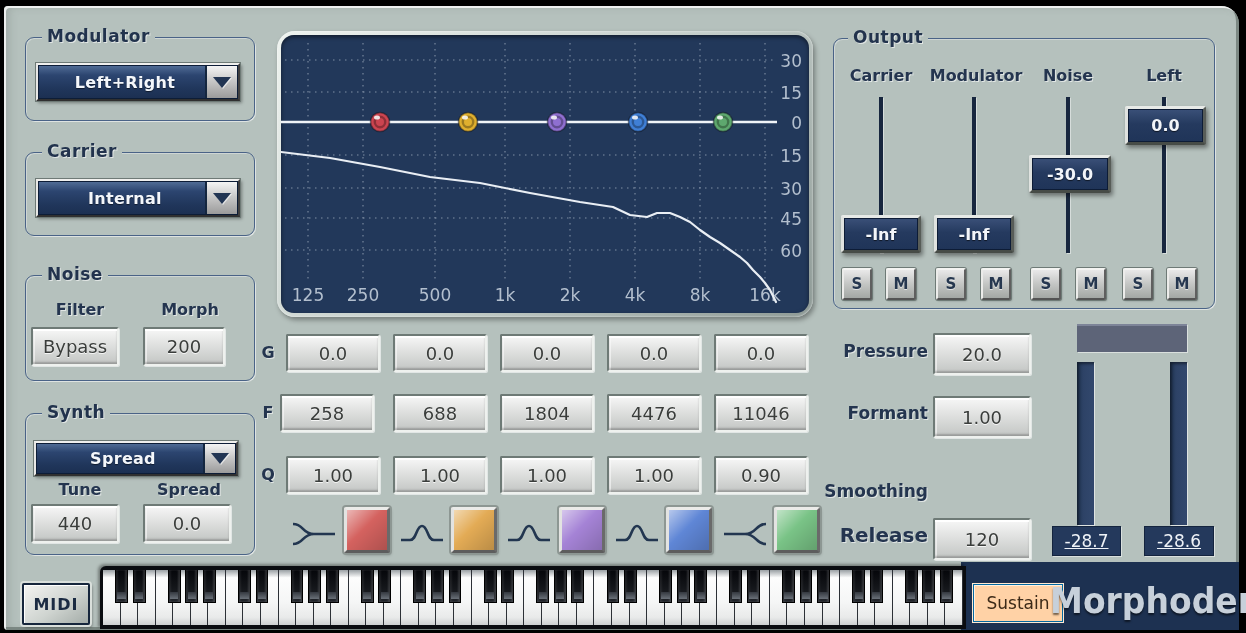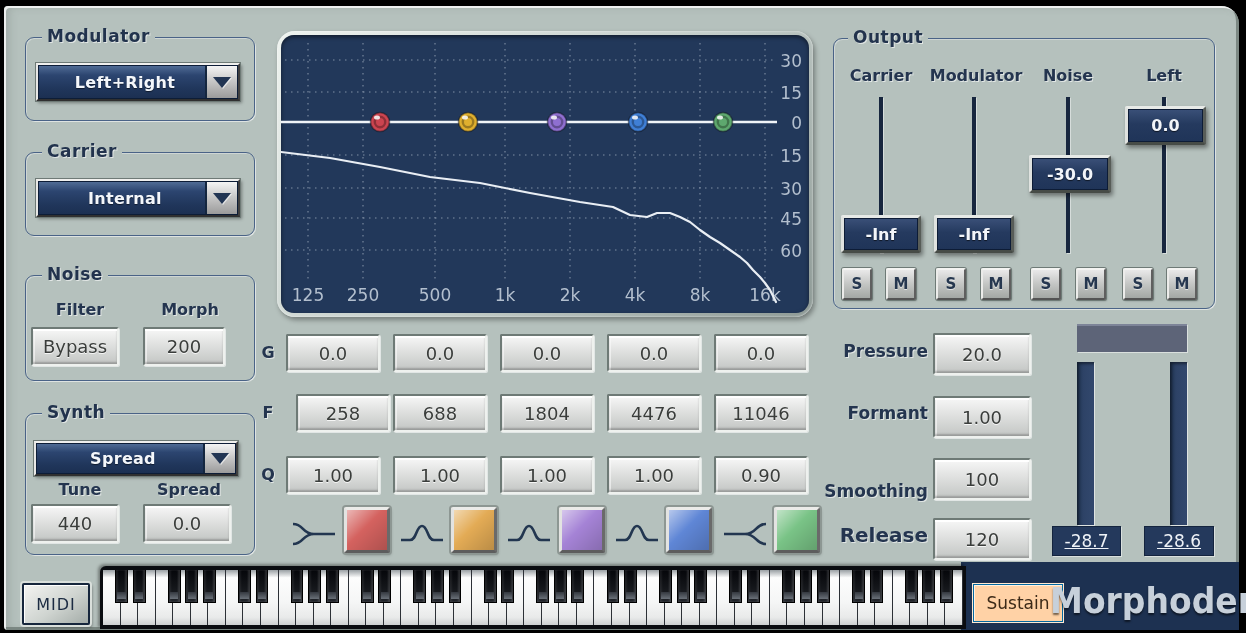--- a/index.html
+++ b/index.html
@@ -87,21 +87,21 @@
   .bkey{position:absolute;top:0;height:58%;background:linear-gradient(180deg,#05060a 0%,#14161a 55%,#22252b 100%);
         border:1px solid #000;border-top:none;z-index:2;cursor:pointer;
         box-shadow:inset -2px 0 2px rgba(255,255,255,.14), inset 2px 0 2px rgba(255,255,255,.07);}
   .bkey::after{content:'';position:absolute;left:12%;right:12%;bottom:3px;height:7px;
         background:linear-gradient(180deg,#34383f 0%,#697078 100%);}
   .midi-btn{position:absolute;left:22px;top:583px;width:64px;height:38px;
             background:linear-gradient(145deg,#f4f4f2 0%,#cfd4d0 55%,#a4aca8 100%);
             border:2px solid #16263c;border-radius:2px;
             box-shadow:0 0 0 2px #d9dfdb, 2px 2px 3px rgba(0,0,0,.45), inset 1px 1px 0 #fff;
             display:flex;align-items:center;justify-content:center;cursor:pointer;
-            font-size:16px;font-weight:normal;letter-spacing:1px;color:#1b2b42;}
+            font-size:16px;font-weight:bold;letter-spacing:1px;color:#1b2b42;}
   .sustain-btn{position:absolute;left:973px;top:584px;width:88px;height:36px;background:#ffd2a6;
                border:1px solid #0369a1;box-shadow:0 0 0 1px #ffe9d2, inset 1px 1px 0 #fff0e0;
                display:flex;align-items:center;justify-content:center;cursor:pointer;
                font-size:17px;color:#3c2a18;}
   .logo{position:absolute;left:1066px;top:577px;width:172px;height:46px;display:flex;align-items:center;justify-content:center;
         font-size:33px;font-weight:bold;color:#c7d0da;letter-spacing:0px;
         text-shadow:0 2px 2px rgba(0,0,0,.55);transform:scaleY(1.05);}
 </style>
 </head>
 <body>
@@ -257,21 +257,21 @@
   <div class="vbox" style="left:500px;top:334px;width:90px;height:34px;">
       <span class="vtext">0.0</span>
     </div>
   <div class="vbox" style="left:607px;top:334px;width:90px;height:34px;">
       <span class="vtext">0.0</span>
     </div>
   <div class="vbox" style="left:714px;top:334px;width:90px;height:34px;">
       <span class="vtext">0.0</span>
     </div>
 
-  <div class="vbox" style="left:296px;top:394px;width:90px;height:34px;">
+  <div class="vbox" style="left:280px;top:394px;width:90px;height:34px;">
       <span class="vtext">258</span>
     </div>
   <div class="vbox" style="left:393px;top:394px;width:90px;height:34px;">
       <span class="vtext">688</span>
     </div>
   <div class="vbox" style="left:500px;top:394px;width:90px;height:34px;">
       <span class="vtext">1804</span>
     </div>
   <div class="vbox" style="left:607px;top:394px;width:90px;height:34px;">
       <span class="vtext">4476</span>
@@ -321,23 +321,20 @@
   <div class="small-label right-label" style="left:790px;top:342px;width:138px;font-size:17px;">Pressure</div>
   <div class="small-label right-label" style="left:790px;top:404px;width:138px;font-size:17px;">Formant</div>
   <div class="small-label right-label" style="left:790px;top:466px;width:138px;font-size:17px;margin-top:16px;">Smoothing</div>
   <div class="small-label right-label" style="left:790px;top:526px;width:138px;font-size:20px;">Release</div>
 
   <div class="vbox" style="left:933px;top:333px;width:94px;height:38px;">
       <span class="vtext">20.0</span>
     </div>
   <div class="vbox" style="left:933px;top:396px;width:94px;height:38px;">
       <span class="vtext">1.00</span>
-    </div>
-  <div class="vbox" style="left:933px;top:458px;width:94px;height:38px;">
-      <span class="vtext">100</span>
     </div>
   <div class="vbox" style="left:933px;top:518px;width:94px;height:38px;">
       <span class="vtext">120</span>
     </div>
 
   <div class="meter-cap" style="left:1077px;top:324px;width:110px;height:28px;"></div>
   <div class="meter-bar" style="left:1077px;top:362px;width:17px;height:163px;"></div>
   <div class="meter-bar" style="left:1170px;top:362px;width:17px;height:163px;"></div>
   <div class="meter-val" style="left:1052px;top:526px;width:67px;height:28px;">-28.7</div>
   <div class="meter-val" style="left:1144px;top:526px;width:68px;height:28px;">-28.6</div>

